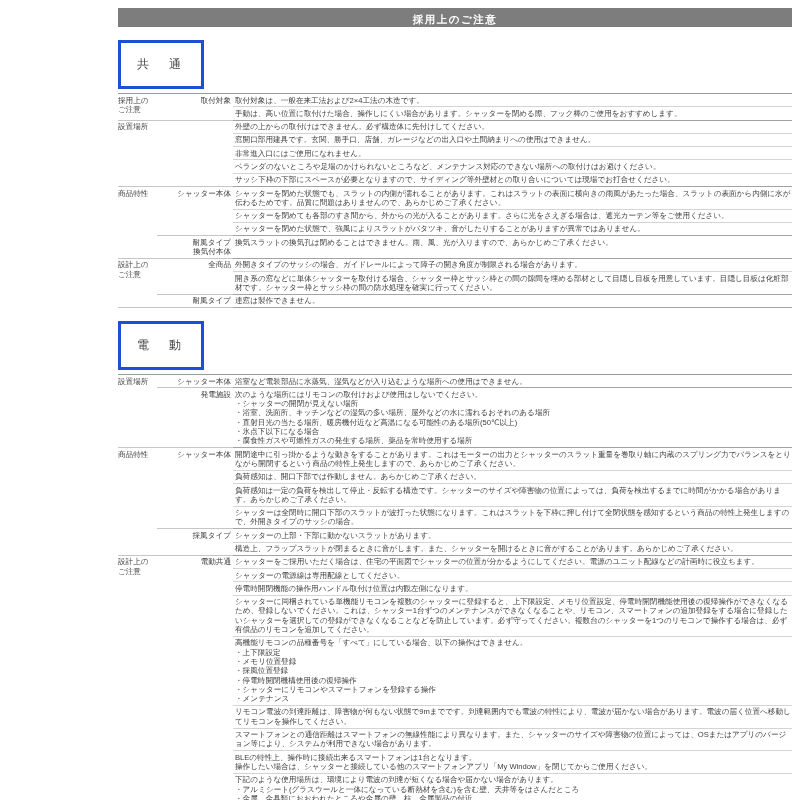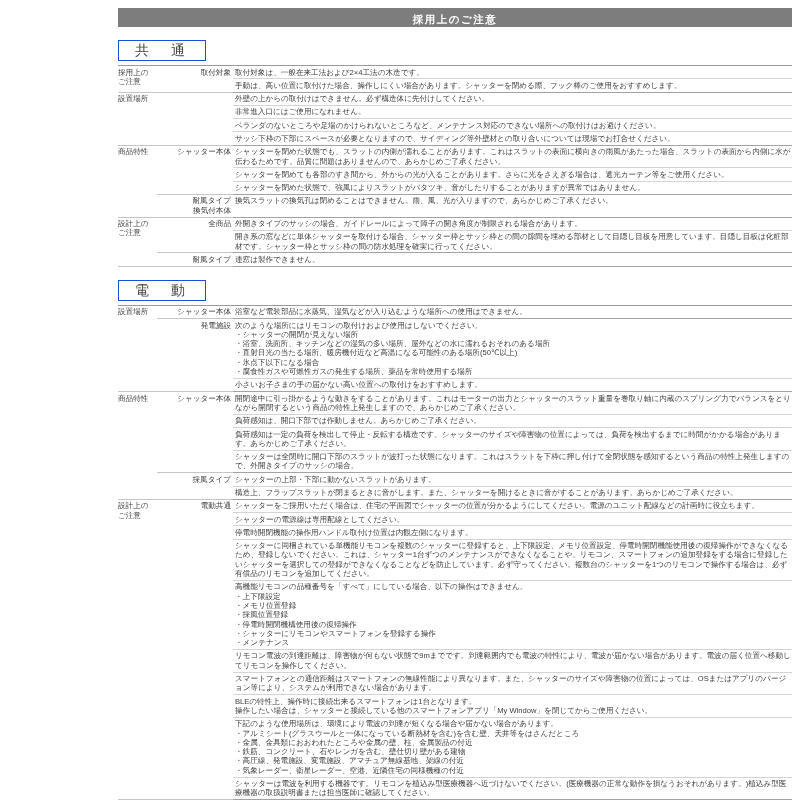--- a/index.html
+++ b/index.html
@@ -4,22 +4,22 @@
 <style>
   html,body{margin:0;padding:0;background:#ffffff;}
   body{width:800px;height:800px;overflow:hidden;
        font-family:"Liberation Sans","DejaVu Sans",sans-serif;
        -webkit-font-smoothing:antialiased;}
   .page{padding:8px 8px 0 118px;}
   .header-bar{height:19px;background:#7d7d7d;color:#ffffff;
       display:flex;align-items:flex-end;justify-content:center;
       font-size:10.5px;font-weight:bold;letter-spacing:1.5px;}
   .section{margin-top:13px;}
-  .box-label{display:inline-block;border:1px solid #1d4ed8;
-      padding:4px 16px;font-size:14px;color:#444;letter-spacing:4px;
+  .box-label{display:inline-block;border:3px solid #1d4ed8;
+      padding:16px 16px;font-size:12px;color:#444;letter-spacing:4px;
       margin-bottom:4px;line-height:11px;}
   .ntable{font-size:7.6px;line-height:9.3px;color:#3c3c3c;
       border-top:1px solid #9a9a9a;}
   .group{display:grid;grid-template-columns:39px 76px 1fr;}
   .c1{padding:1.5px 2px 1.5px 0;white-space:pre-line;}
   .c1.close{border-bottom:1px solid #c6c6c6;}
   .c2{padding:1.5px 2px;white-space:pre-line;border-bottom:1px solid #c6c6c6;text-align:right;}
   .c3{border-bottom:1px solid #a3a3a3;}
   .row{padding:1.5px 0 1.5px 2px;white-space:pre-line;}
   .row + .row{border-top:1px solid #d4d4d4;}
@@ -40,20 +40,21 @@
             <div class="c3">
               <div class="row">取付対象は、一般在来工法および2×4工法の木造です。</div>
               <div class="row">手動は、高い位置に取付けた場合、操作しにくい場合があります。シャッターを閉める際、フック棒のご使用をおすすめします。</div>
             </div>
           </div>
           <div class="group">
             <div class="c1 close">設置場所</div>
             <div class="c2"></div>
             <div class="c3">
               <div class="row">外壁の上からの取付けはできません。必ず構造体に先付けしてください。</div>
+              <div class="row">窓開口部用建具です。玄関、勝手口、店舗、ガレージなどの出入口や土間納まりへの使用はできません。</div>
               <div class="row">非常進入口にはご使用になれません。</div>
               <div class="row">ベランダのないところや足場のかけられないところなど、メンテナンス対応のできない場所への取付けはお避けください。</div>
               <div class="row">サッシ下枠の下部にスペースが必要となりますので、サイディング等外壁材との取り合いについては現場でお打合せください。</div>
             </div>
           </div>
           <div class="group">
             <div class="c1">商品特性</div>
             <div class="c2">シャッター本体</div>
             <div class="c3">
               <div class="row">シャッターを閉めた状態でも、スラットの内側が濡れることがあります。これはスラットの表面に横向きの雨風があたった場合、スラットの表面から内側に水が伝わるためです。品質に問題はありませんので、あらかじめご了承ください。</div>
@@ -97,21 +98,20 @@
           <div class="group">
             <div class="c1 close"></div>
             <div class="c2">発電施設</div>
             <div class="c3">
               <div class="row">次のような場所にはリモコンの取付けおよび使用はしないでください。
 ・シャッターの開閉が見えない場所
 ・浴室、洗面所、キッチンなどの湿気の多い場所、屋外などの水に濡れるおそれのある場所
 ・直射日光の当たる場所、暖房機付近など高温になる可能性のある場所(50℃以上)
 ・氷点下以下になる場合
 ・腐食性ガスや可燃性ガスの発生する場所、薬品を常時使用する場所</div>
-              <div class="row">小さいお子さまの手の届かない高い位置への取付けをおすすめします。</div>
             </div>
           </div>
           <div class="group">
             <div class="c1">商品特性</div>
             <div class="c2">シャッター本体</div>
             <div class="c3">
               <div class="row">開閉途中に引っ掛かるような動きをすることがあります。これはモーターの出力とシャッターのスラット重量を巻取り軸に内蔵のスプリング力でバランスをとりながら開閉するという商品の特性上発生しますので、あらかじめご了承ください。</div>
               <div class="row">負荷感知は、開口下部では作動しません。あらかじめご了承ください。</div>
               <div class="row">負荷感知は一定の負荷を検出して停止・反転する構造です。シャッターのサイズや障害物の位置によっては、負荷を検出するまでに時間がかかる場合があります。あらかじめご了承ください。</div>
               <div class="row">シャッターは全閉時に開口下部のスラットが波打った状態になります。これはスラットを下枠に押し付けて全閉状態を感知するという商品の特性上発生しますので、外開きタイプのサッシの場合。</div>

